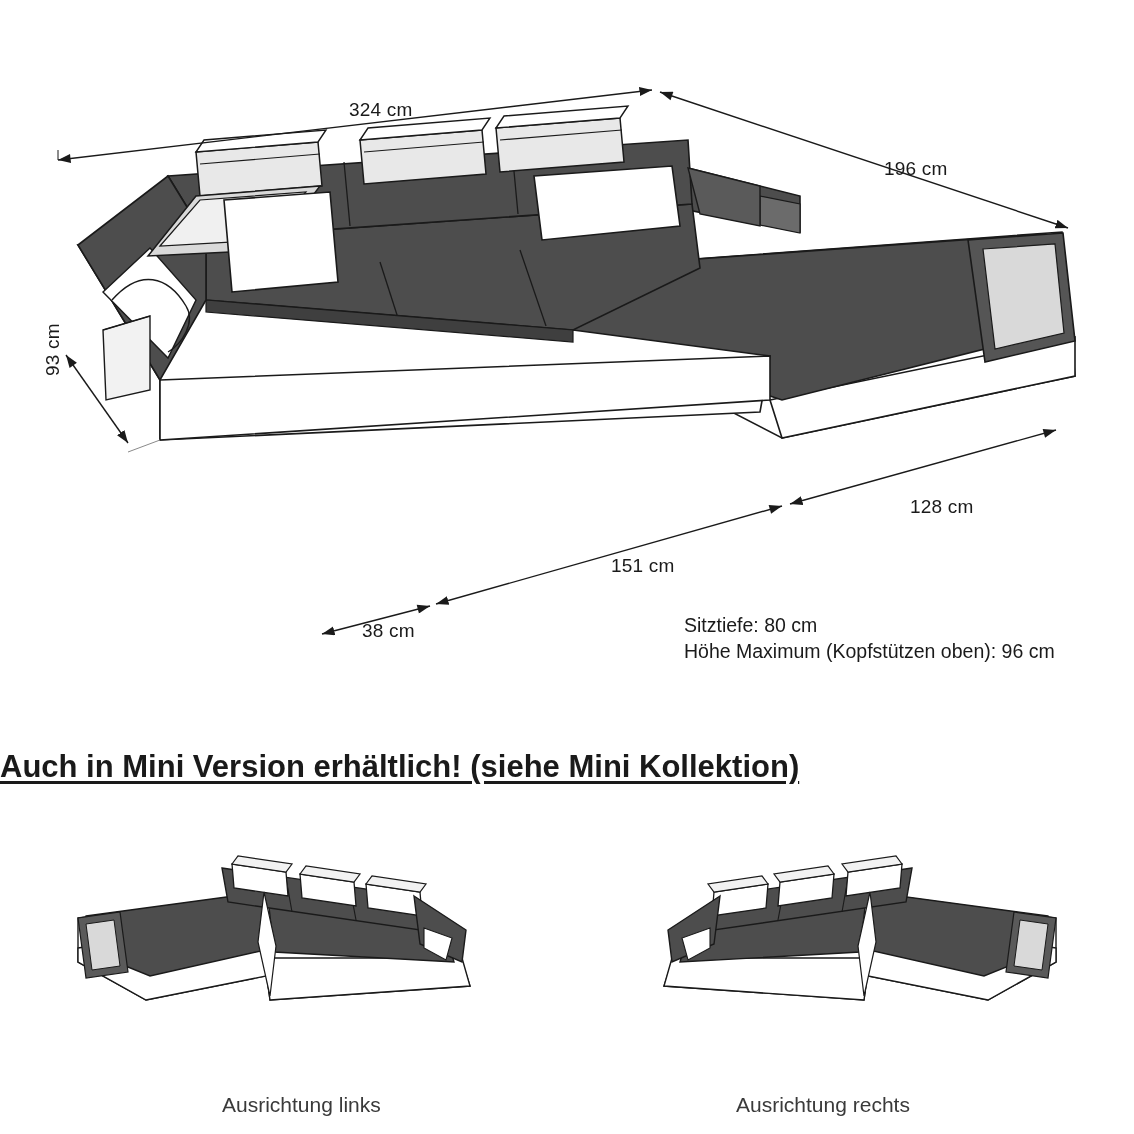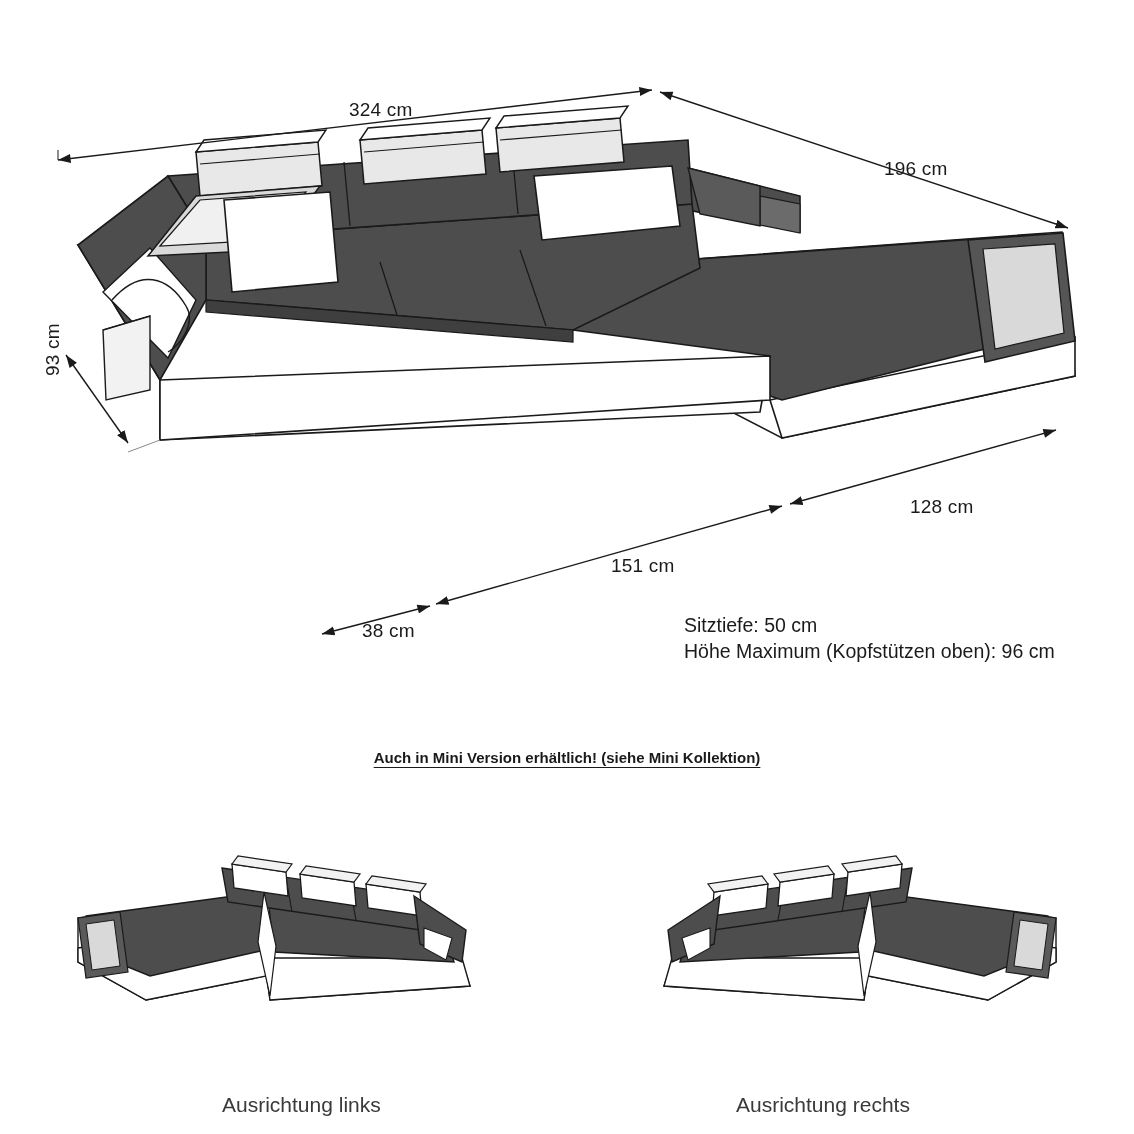--- a/index.html
+++ b/index.html
@@ -42,22 +42,22 @@
     font-size: 19.5px;
     line-height: 25.5px;
     color: #1a1a1a;
     white-space: nowrap;
   }
   .mini-note {
     position: absolute;
     left: 0;
     top: 749px;
     width: 1134px;
-    text-align: center;
-    font-size: 15px;
+    text-align: left;
+    font-size: 31px;
     font-weight: bold;
     color: #1a1a1a;
     text-decoration: underline;
     text-underline-offset: 4px;
   }
   .caption {
     position: absolute;
     font-size: 21px;
     color: #3a3a3a;
     white-space: nowrap;
@@ -219,21 +219,21 @@
 
   <div class="dim-label" style="left:42px; top:376px; transform: rotate(-90deg); transform-origin: left top;">93 cm</div>
 
   <div class="dim-label" style="left:910px; top:479px;margin-top:17px;">128 cm</div>
 
   <div class="dim-label" style="left:611px; top:555px;">151 cm</div>
 
   <div class="dim-label" style="left:362px; top:620px;">38 cm</div>
 
   <div class="specs">
-    <div>Sitztiefe: 50 cm</div>
+    <div>Sitztiefe: 80 cm</div>
     <div>Höhe Maximum (Kopfstützen oben): 96 cm</div>
   </div>
 
   <div class="mini-note">Auch in Mini Version erhältlich! (siehe Mini Kollektion)</div>
 
   <div class="caption caption-left">Ausrichtung links</div>
   <div class="caption caption-right">Ausrichtung rechts</div>
 
 </div>
 

